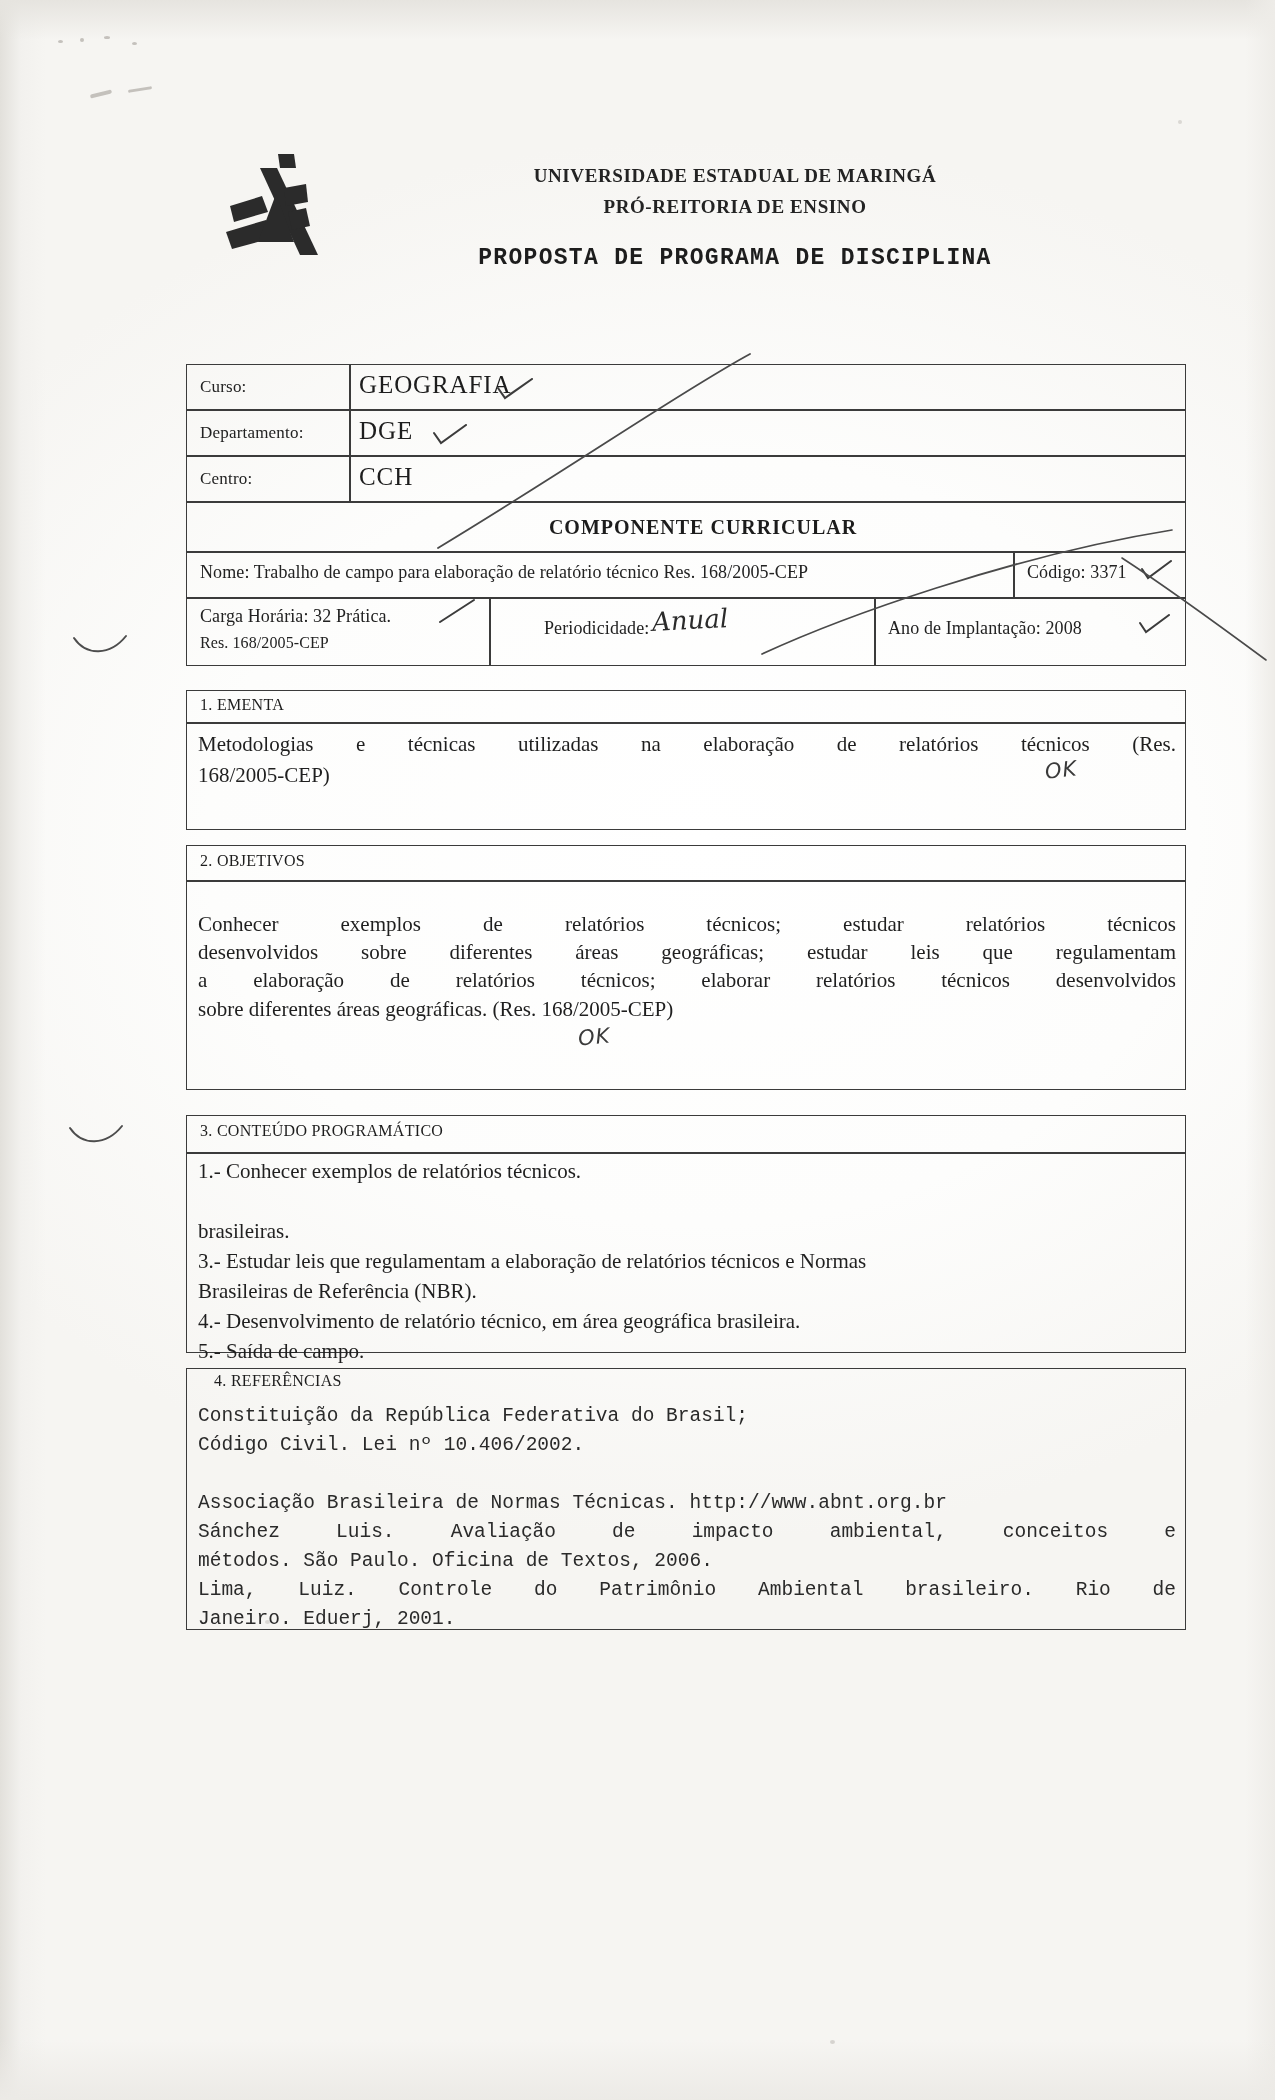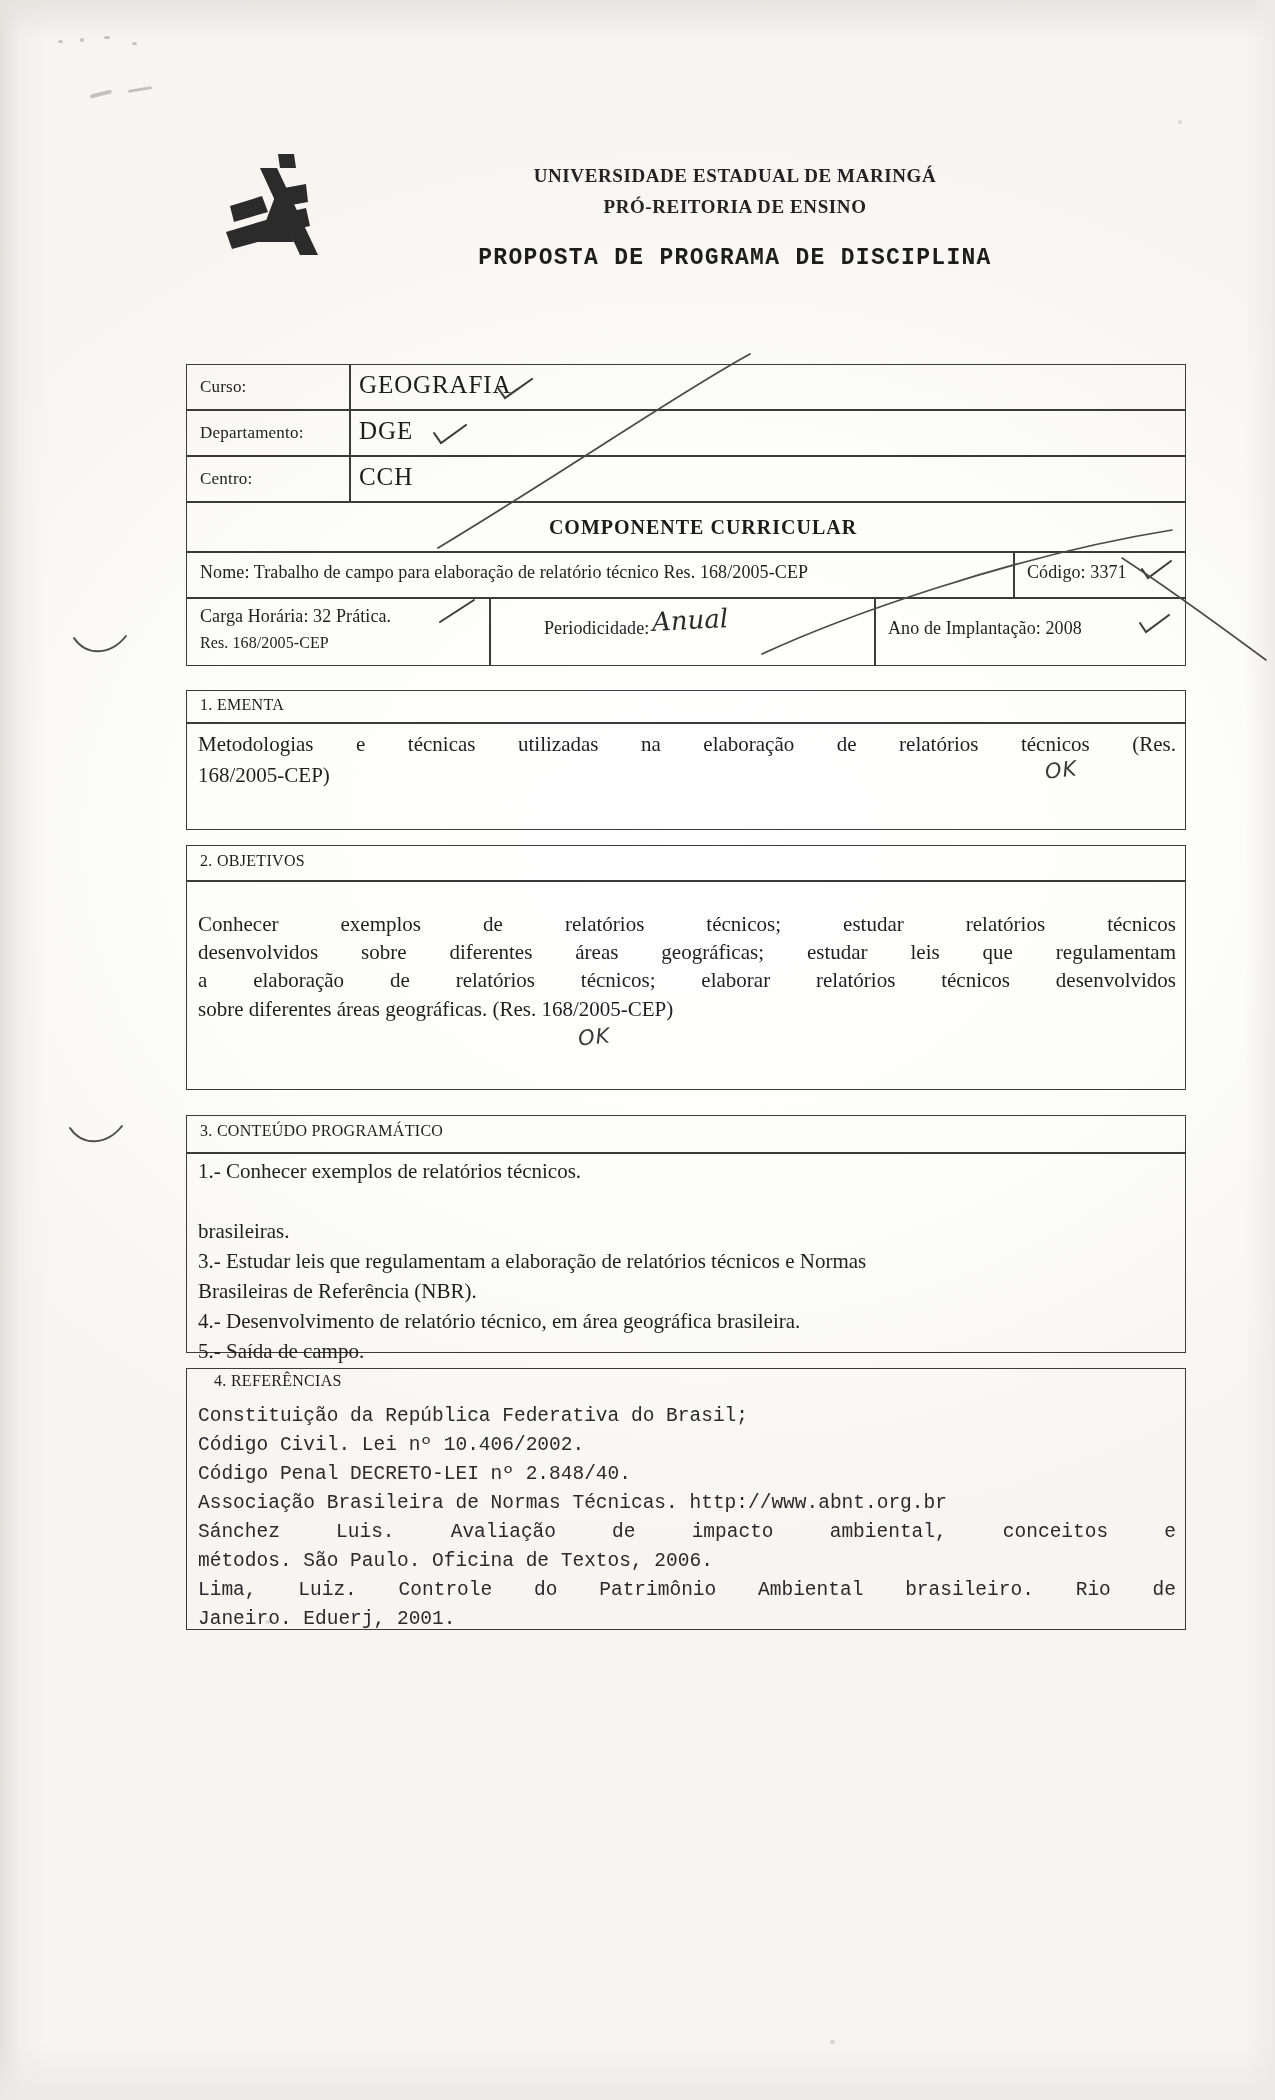--- a/index.html
+++ b/index.html
@@ -338,21 +338,20 @@
   <div class="body-text-left" style="left:198px; top:1306px;">4.- Desenvolvimento de relatório técnico, em área geográfica brasileira.</div>
   <div class="body-text-left" style="left:198px; top:1336px;">5.- Saída de campo.</div>
 
   <div class="frame" style="left:186px; top:1368px; width:1000px; height:262px;">
   </div>
 
   <div class="sec-title" style="left:198px; top:1372px;margin-left:16px;">4. REFERÊNCIAS</div>
 
   <div class="mono-line" style="position:absolute; left:198px; top:1402px;">Constituição da República Federativa do Brasil;</div>
   <div class="mono-line" style="position:absolute; left:198px; top:1431px;">Código Civil. Lei nº 10.406/2002.</div>
-  <div class="mono-line" style="position:absolute; left:198px; top:1460px;">Código Penal DECRETO-LEI nº 2.848/40.</div>
   <div class="mono-line" style="position:absolute; left:198px; top:1489px;">Associação Brasileira de Normas Técnicas. http://www.abnt.org.br</div>
 
   <div class="mono-just" style="position:absolute; left:198px; top:1518px; width:978px;">Sánchez Luis. Avaliação de impacto ambiental, conceitos e</div>
   <div class="mono-line" style="position:absolute; left:198px; top:1547px;">métodos. São Paulo. Oficina de Textos, 2006.</div>
 
   <div class="mono-just" style="position:absolute; left:198px; top:1576px; width:978px;">Lima, Luiz. Controle do Patrimônio Ambiental brasileiro. Rio de</div>
   <div class="mono-line" style="position:absolute; left:198px; top:1605px;">Janeiro. Eduerj, 2001.</div>
 
 </div>
 

